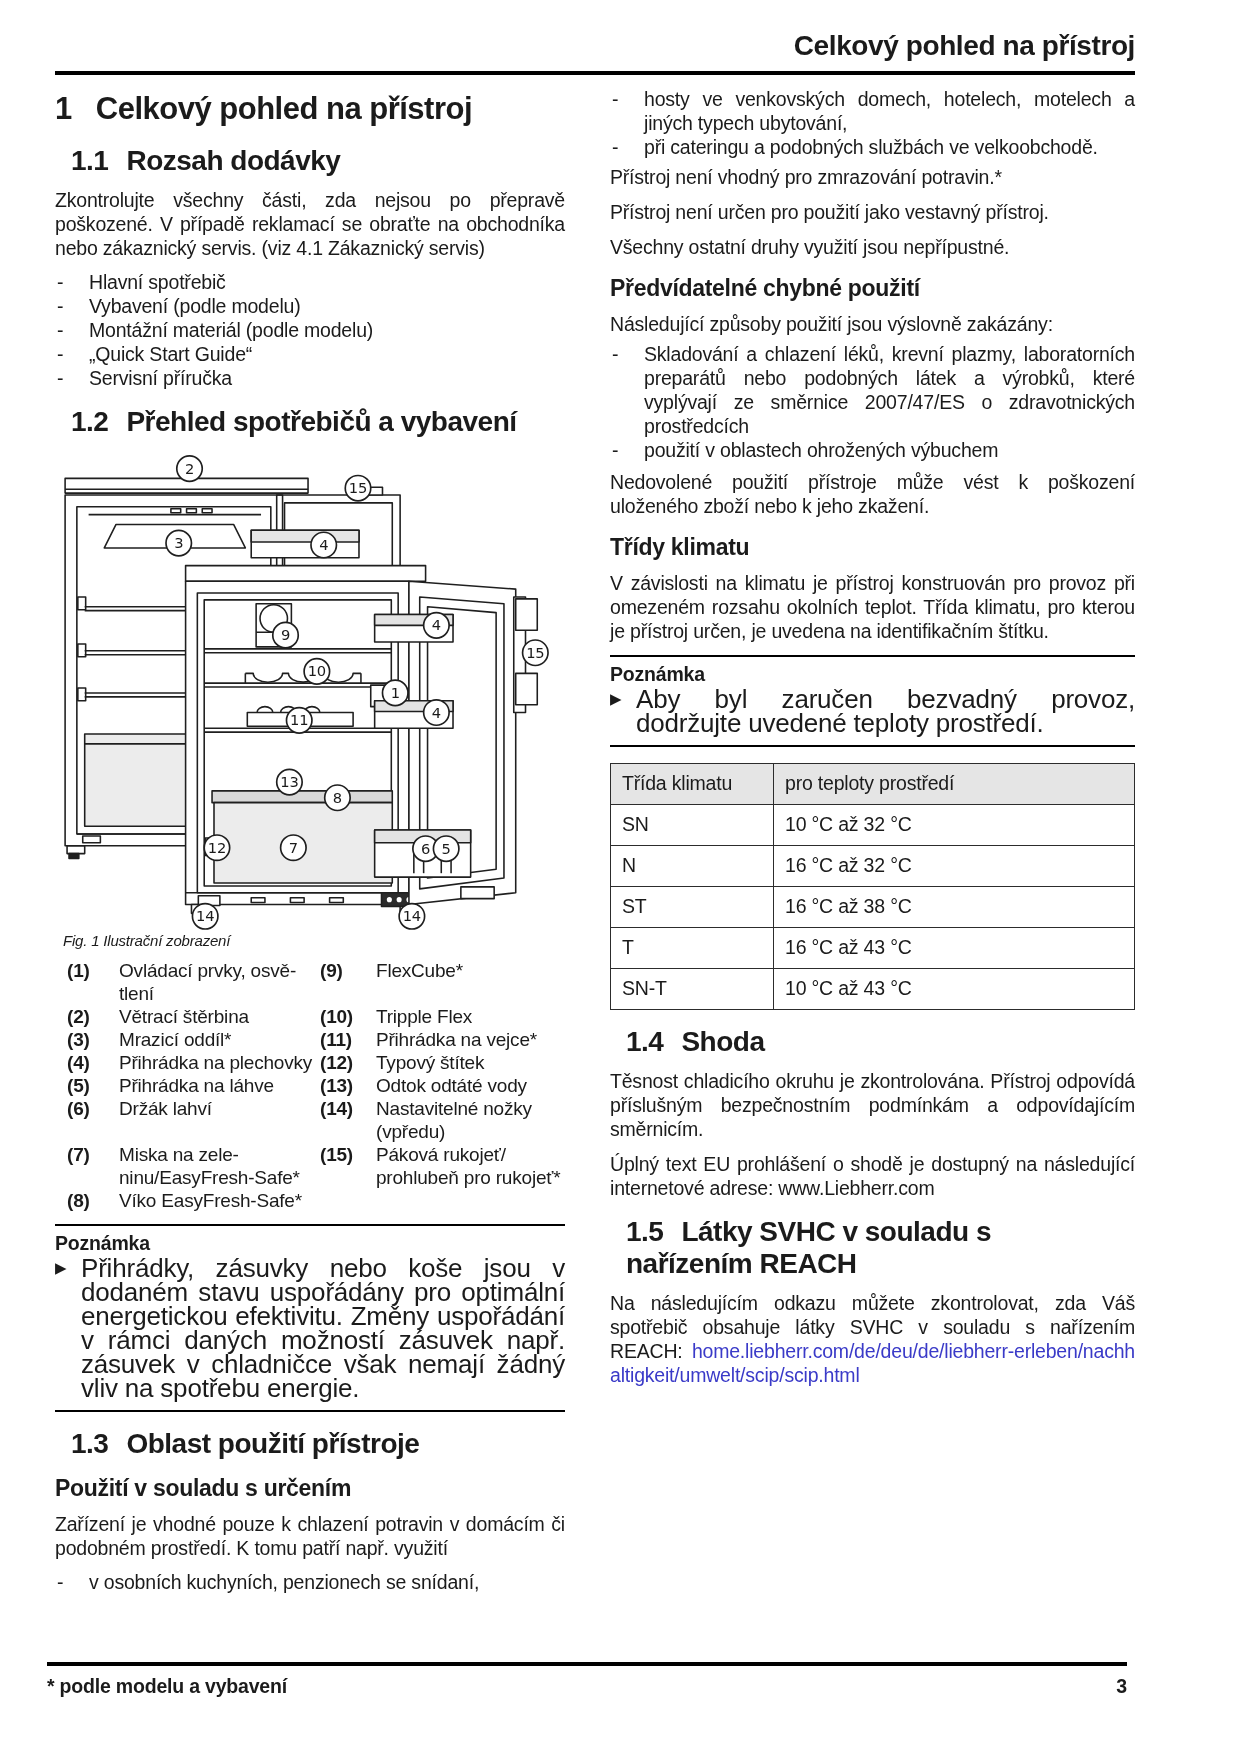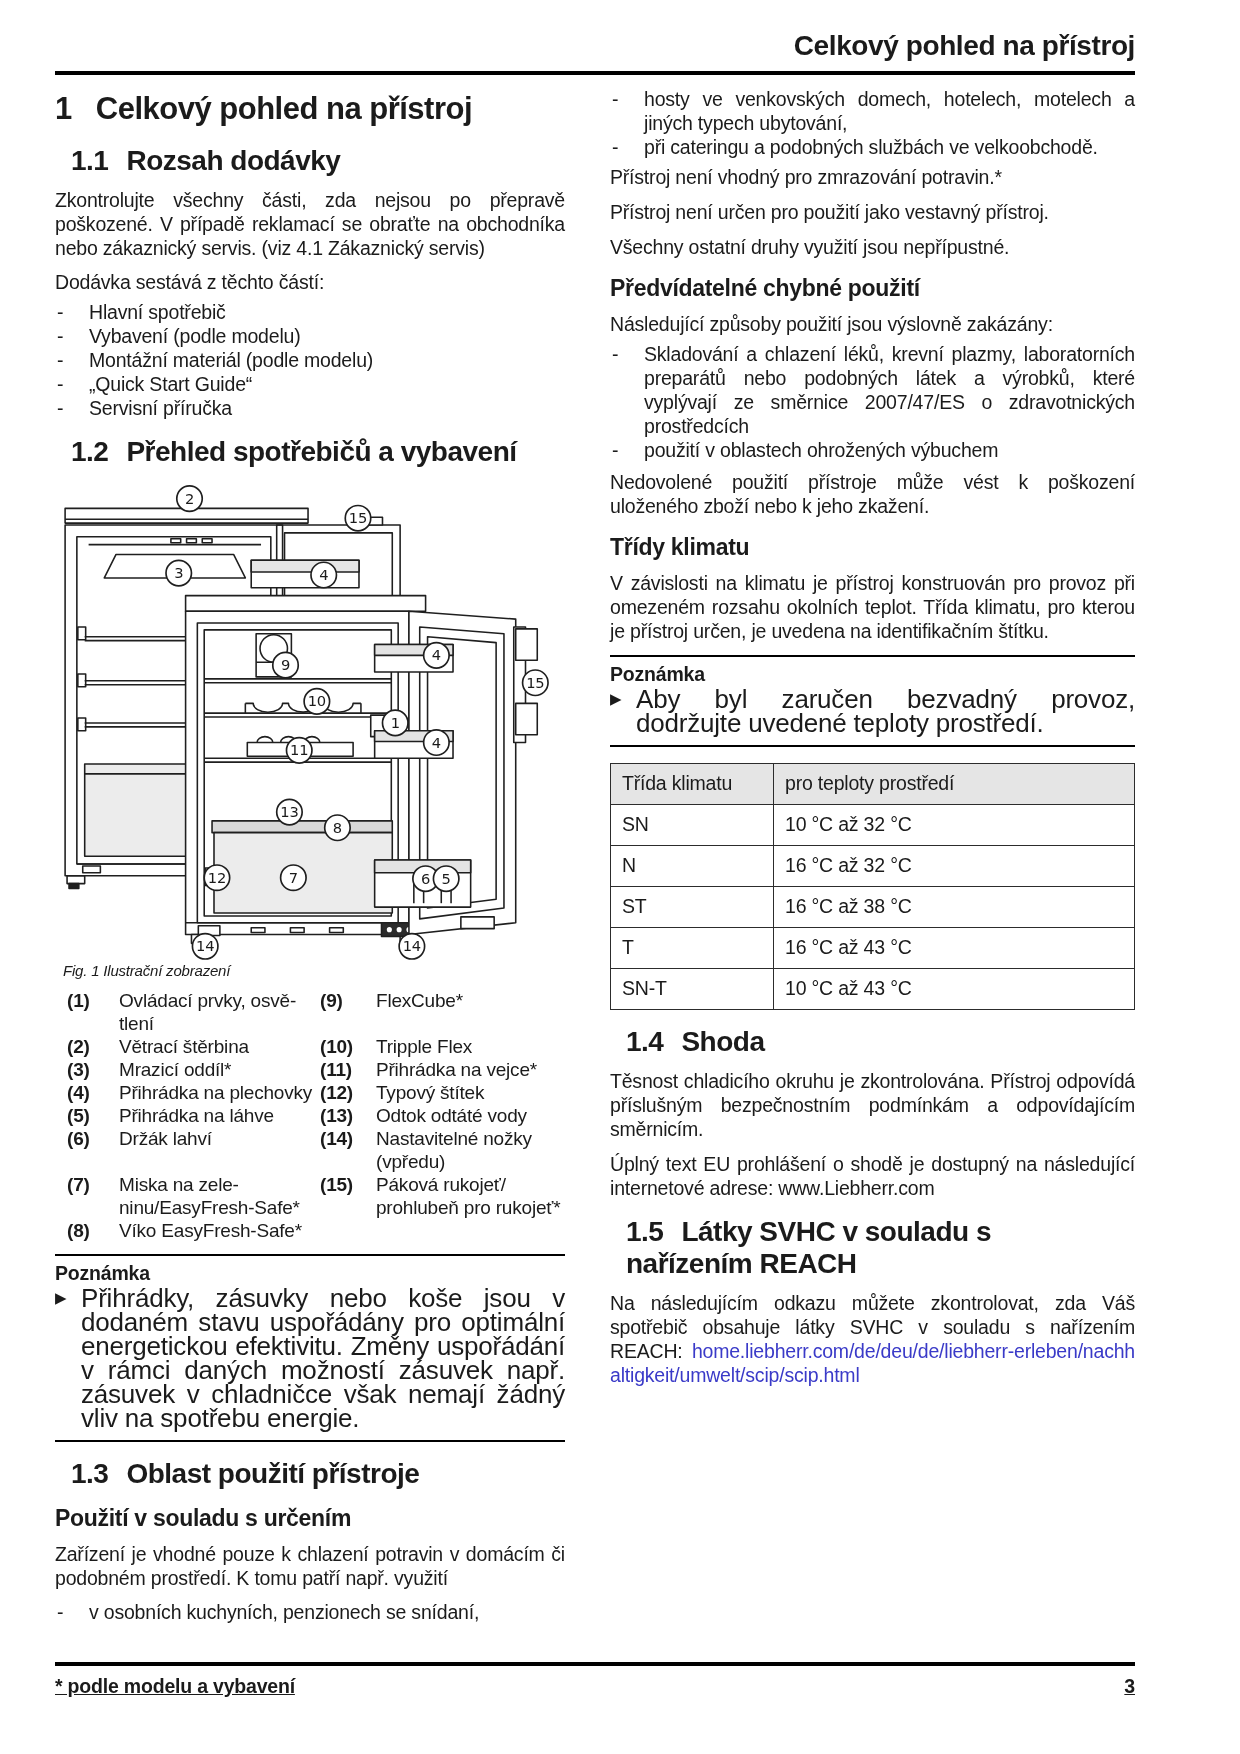--- a/index.html
+++ b/index.html
@@ -54,21 +54,21 @@
   table.climate { border-collapse:collapse; width:100%; margin:16px 0 12px; font-size:19.5px; }
   table.climate th, table.climate td {
     border:1.5px solid #2c2c2c; text-align:left; font-weight:normal; padding:8px 11px 9px;
   }
   table.climate th { background:#e5e5e5; }
   table.climate .c1 { width:140px; }
 
   .link { color:#3a3ac8; text-decoration:none; word-break:break-all; }
 
   
-  .footer { position:absolute; left:55px; width:1080px; top:1662px;text-decoration:underline; }
+  .footer { position:absolute; left:47px; width:1080px; top:1662px; }
   .footer-rule { height:4px; background:#000; }
   .footer-row { display:flex; justify-content:space-between; font-weight:bold; font-size:19.5px; padding-top:9px; }
 
   
   .fig-svg { display:block; }
   .callout-circle { fill:#fff; stroke:#1f1f1f; stroke-width:1.7; }
   .callout-num { font-family:"DejaVu Sans",sans-serif; font-size:15px; fill:#1b1b1b; }
 </style>
 </head>
 <body>
@@ -79,21 +79,20 @@
     <div class="running">Celkový pohled na přístroj</div>
     <div class="header-rule"></div>
 
     <div class="columns">
 
       <section class="col-left">
         <h1><span class="h1num">1</span><span>Celkový pohled na přístroj</span></h1>
 
         <h2><span class="hnum">1.1</span><span>Rozsah dodávky</span></h2>
         <p class="body">Zkontrolujte všechny části, zda nejsou po přepravě poškozené. V případě reklamací se obraťte na obchodníka nebo zákaznický servis. (viz 4.1 Zákaznický servis)</p>
-        <p class="body" style="margin-bottom:6px;">Dodávka sestává z těchto částí:</p>
         <div class="dash-list">
             <div class="li">
               <span class="li-dash">-</span>
               <span class="li-text">Hlavní spotřebič</span>
             </div>
             <div class="li">
               <span class="li-dash">-</span>
               <span class="li-text">Vybavení (podle modelu)</span>
             </div>
             <div class="li">

